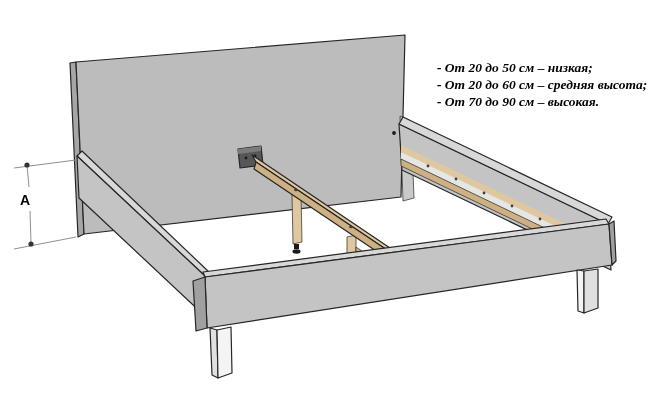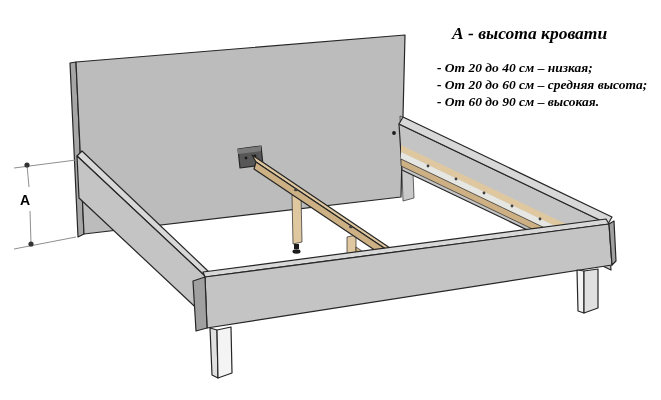--- a/index.html
+++ b/index.html
@@ -126,21 +126,20 @@
       <line class="dim" x1="14" y1="249" x2="76" y2="237"></line>
       <line class="dim" x1="27" y1="165" x2="29" y2="187"></line>
       <line class="dim" x1="30" y1="211" x2="31" y2="243"></line>
       <circle class="dim-dot" cx="27" cy="165" r="2.6"></circle>
       <circle class="dim-dot" cx="31" cy="244" r="2.6"></circle>
     </g>
   </svg>
 
   <div class="txt dim-label">A</div>
 
-  <div class="txt title">А - высота кровати</div>
 
   <div class="txt list">
-    <div>- От 20 до 40 см – низкая;</div>
+    <div>- От 20 до 50 см – низкая;</div>
     <div>- От 20 до 60 см – средняя высота;</div>
-    <div>- От 60 до 90 см – высокая.</div>
+    <div>- От 70 до 90 см – высокая.</div>
   </div>
 
 </div>
 
 </body></html>

